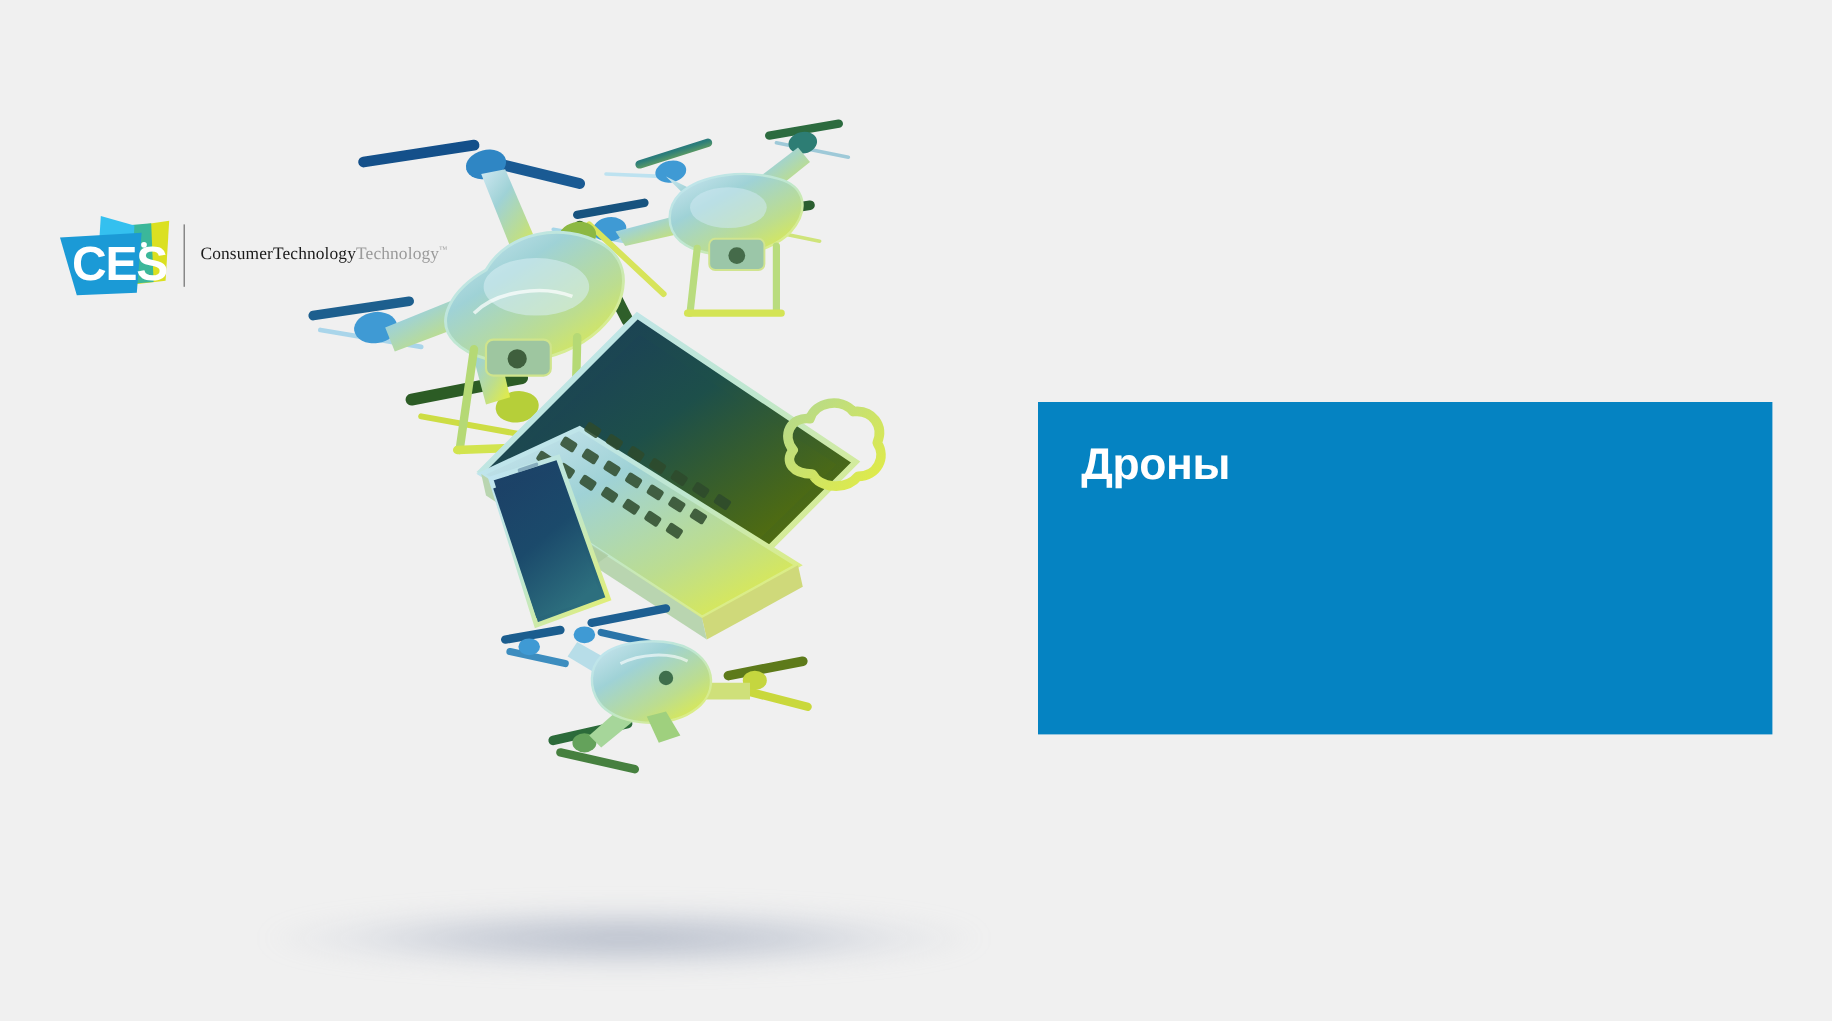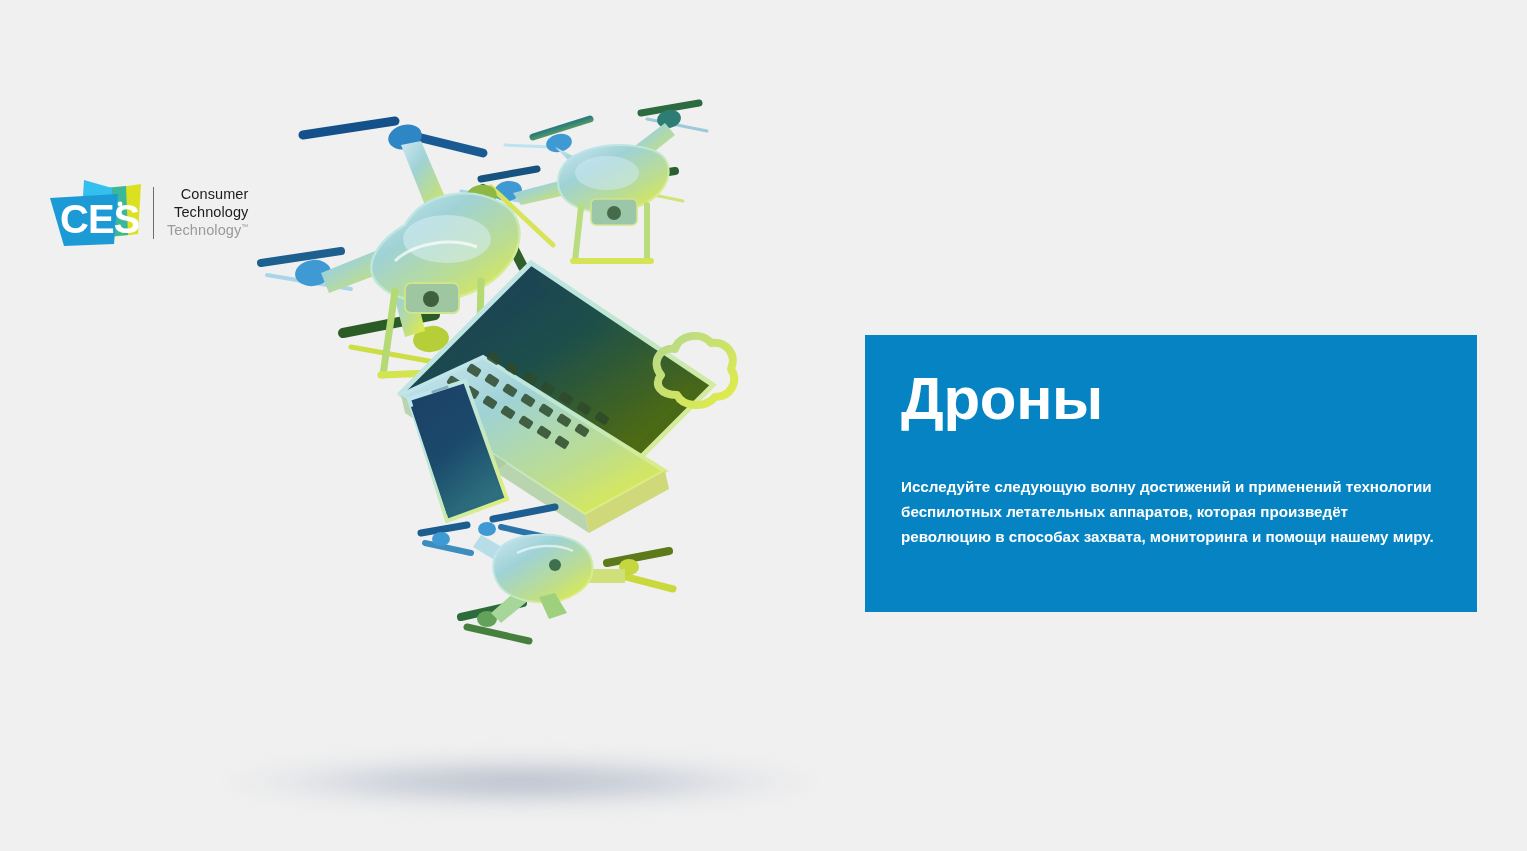--- a/index.html
+++ b/index.html
@@ -39,23 +39,24 @@
   #logo-mark svg { display: block; }
   #logo-divider {
     width: 1px;
     height: 52px;
     background: #6e6e6e;
     margin: 0 13px 0 9px;
     flex: 0 0 auto;
   }
   #logo-words {
     display: flex;
-    flex-direction: column;
+    flex-direction: row;
     justify-content: center;
     line-height: 1.22;
+    font-family: Liberation Serif, serif;
   }
   #logo-words .w {
     font-size: 14.5px;
     letter-spacing: .1px;
     white-space: nowrap;
   }
   #logo-words .dark { color: #1b1b1b; }
   #logo-words .grey { color: #9a9a9a; }
   #logo-words .tm {
     font-size: 7px;
@@ -94,21 +95,21 @@
     left: 865px;
     top: 335px;
     width: 612px;
     height: 277px;
     background: #0583c2;
     box-sizing: border-box;
     padding: 32px 36px 0 36px;
   }
   #panel-title {
     margin: 0;
-    font-size: 60px;
+    font-size: 37px;
     font-weight: bold;
     color: #ffffff;
     line-height: 1.06;
     letter-spacing: -.3px;
   }
   #panel-body {
     margin: 43px 0 0 0;
     font-size: 15.2px;
     font-weight: bold;
     color: #ffffff;
@@ -337,16 +338,15 @@
 
         <path d="M300,518 L312,538 L294,544 L284,522 Z" fill="#9fd07e"></path>
       </g>
     </svg>
   </div>
 
   <div id="ground-shadow"></div>
 
   <section id="panel">
     <h1 id="panel-title">Дроны</h1>
-    <p id="panel-body">Исследуйте следующую волну достижений и применений технологии беспилотных летательных аппаратов, которая произведёт революцию в способах захвата, мониторинга и помощи нашему миру.</p>
   </section>
 
 </div>
 
 </body></html>

